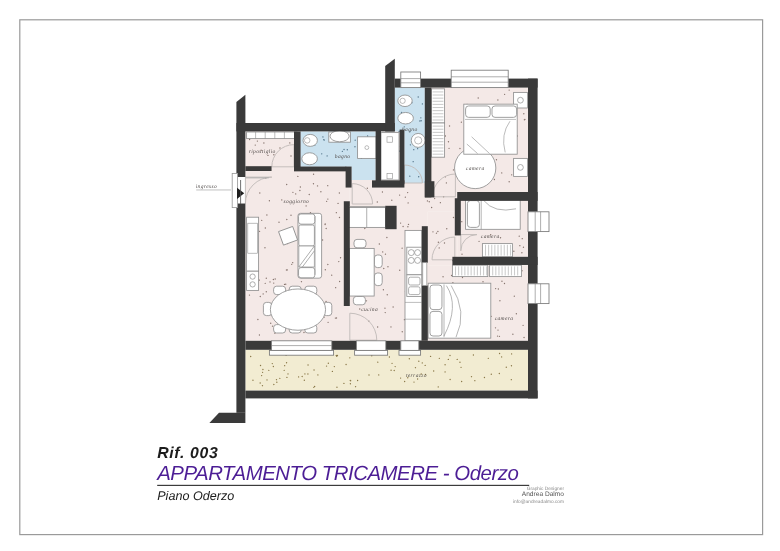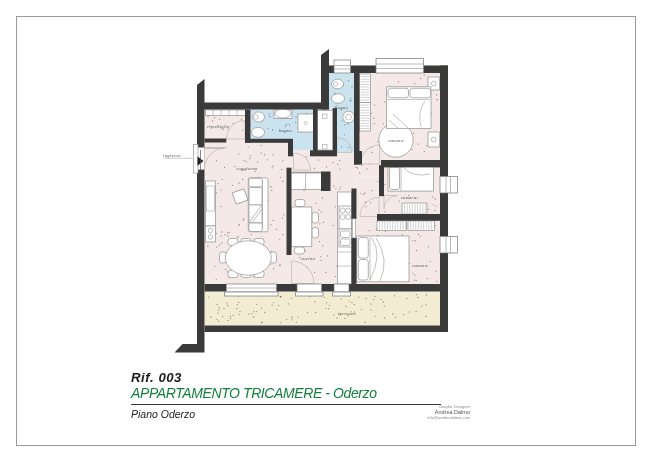--- a/index.html
+++ b/index.html
@@ -1,19 +1,19 @@
 <!DOCTYPE html>
 <html><head>
 <meta charset="utf-8">
 <style>
 html,body{margin:0;padding:0;background:#fff;width:650px;height:459px;overflow:hidden;}
 .page{position:relative;width:650px;height:434px;font-family:"Liberation Sans",sans-serif;}
 .frame{position:absolute;left:15.5px;top:16px;width:618px;height:427.5px;border:1px solid #9a9a9a;}
 .rif{position:absolute;left:131px;top:370px;font-size:13.2px;font-weight:bold;font-style:italic;color:#1c1c1c;letter-spacing:0.5px;}
-.tit{position:absolute;left:131px;top:385px;font-size:14px;font-style:italic;color:#15803d;letter-spacing:-0.4px;}
+.tit{position:absolute;left:131px;top:385px;font-size:17px;font-style:italic;color:#4c1d95;letter-spacing:-0.4px;}
 .rule{position:absolute;left:131px;top:403.5px;width:310px;height:1.6px;background:#3c3c3c;}
 .piano{position:absolute;left:131px;top:408px;font-size:10.5px;font-style:italic;color:#1c1c1c;}
 .cred{position:absolute;left:404px;top:404.5px;width:66px;text-align:right;color:#8a8a8a;font-size:4px;line-height:1.2;}
 .cred b{font-size:5.5px;color:#555;font-weight:normal;}
 </style>
 </head>
 <body>
 <div class="page">
 
 <div class="frame"></div>

